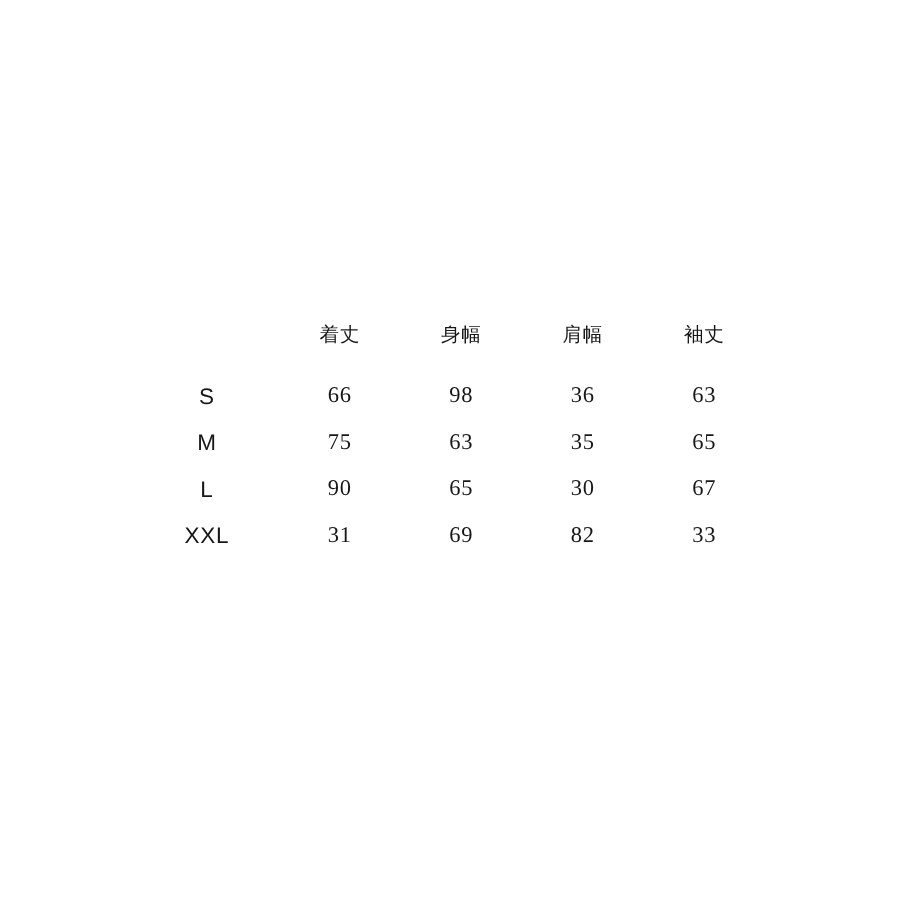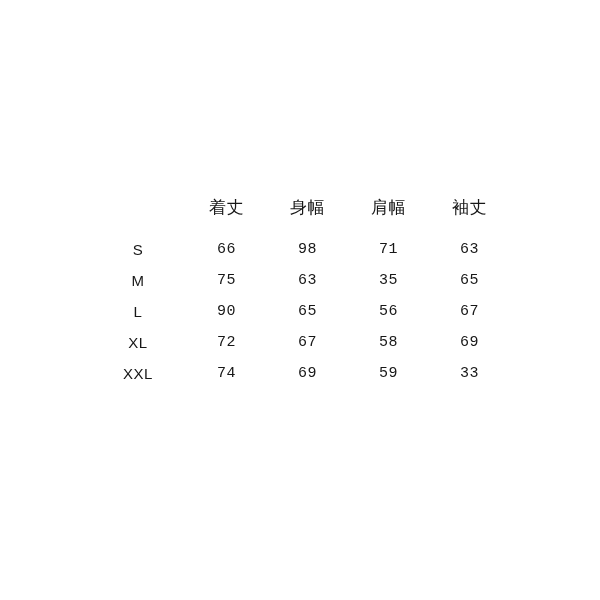--- a/index.html
+++ b/index.html
@@ -36,42 +36,42 @@
     text-align: center;
     vertical-align: middle;
     height: 31px;
     font-weight: normal;
     font-size: 15px;
     color: #171717;
     letter-spacing: 0.5px;
   }
   .size-table thead th {
     height: 40px;
-    font-size: 17px;
+    font-size: 13px;
     padding-bottom: 6px;
   }
   .col-label {
     width: 96px;
   }
   .col-metric {
     width: 81px;
   }
   .corner-cell {
     font-size: 0;
   }
   .row-label {
     font-size: 15px;
     letter-spacing: 1px;
   }
   .metric-head {
     font-family: "DejaVu Sans", sans-serif;
     font-size: 14px;
   }
   .value-cell {
-    font-family: Liberation Mono, monospace;
+    font-family: Liberation Serif, serif;
     font-size: 15px;
   }
 </style>
 </head>
 <body>
 
 <div class="page">
   <table class="size-table">
     <colgroup>
       <col class="col-label">
@@ -87,46 +87,39 @@
         <th class="metric-head">身幅</th>
         <th class="metric-head">肩幅</th>
         <th class="metric-head">袖丈</th>
       </tr>
     </thead>
     <tbody>
       <tr>
         <td class="row-label">S</td>
         <td class="value-cell">66</td>
         <td class="value-cell">98</td>
-        <td class="value-cell">71</td>
+        <td class="value-cell">36</td>
         <td class="value-cell">63</td>
       </tr>
       <tr>
         <td class="row-label">M</td>
         <td class="value-cell">75</td>
         <td class="value-cell">63</td>
         <td class="value-cell">35</td>
         <td class="value-cell">65</td>
       </tr>
       <tr>
         <td class="row-label">L</td>
         <td class="value-cell">90</td>
         <td class="value-cell">65</td>
-        <td class="value-cell">56</td>
+        <td class="value-cell">30</td>
         <td class="value-cell">67</td>
       </tr>
       <tr>
-        <td class="row-label">XL</td>
-        <td class="value-cell">72</td>
-        <td class="value-cell">67</td>
-        <td class="value-cell">58</td>
+        <td class="row-label">XXL</td>
+        <td class="value-cell">31</td>
         <td class="value-cell">69</td>
-      </tr>
-      <tr>
-        <td class="row-label">XXL</td>
-        <td class="value-cell">74</td>
-        <td class="value-cell">69</td>
-        <td class="value-cell">59</td>
+        <td class="value-cell">82</td>
         <td class="value-cell">33</td>
       </tr>
     </tbody>
   </table>
 </div>
 
 </body></html>

